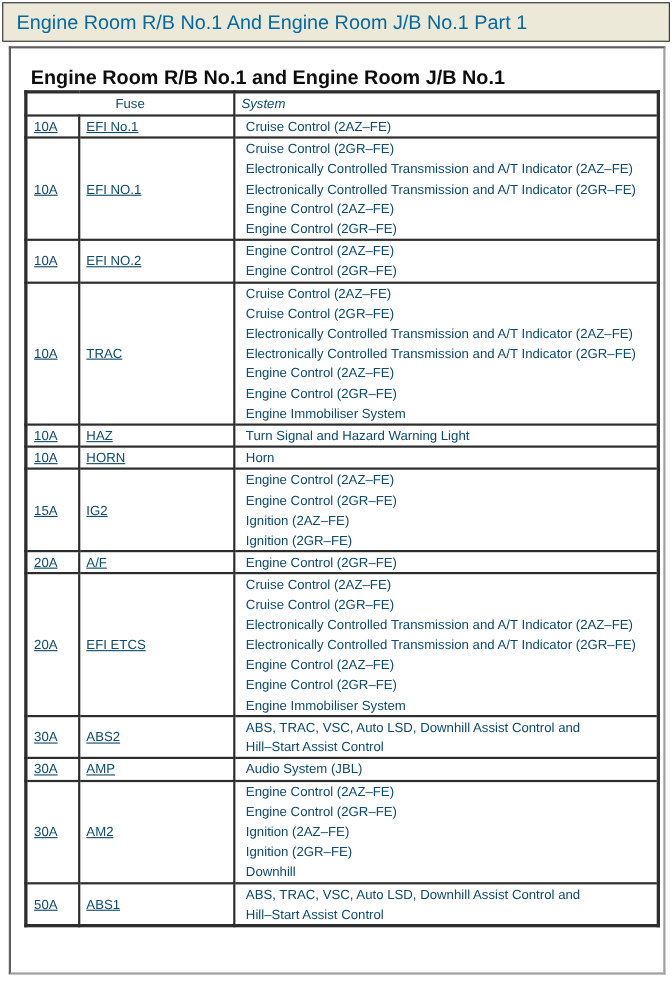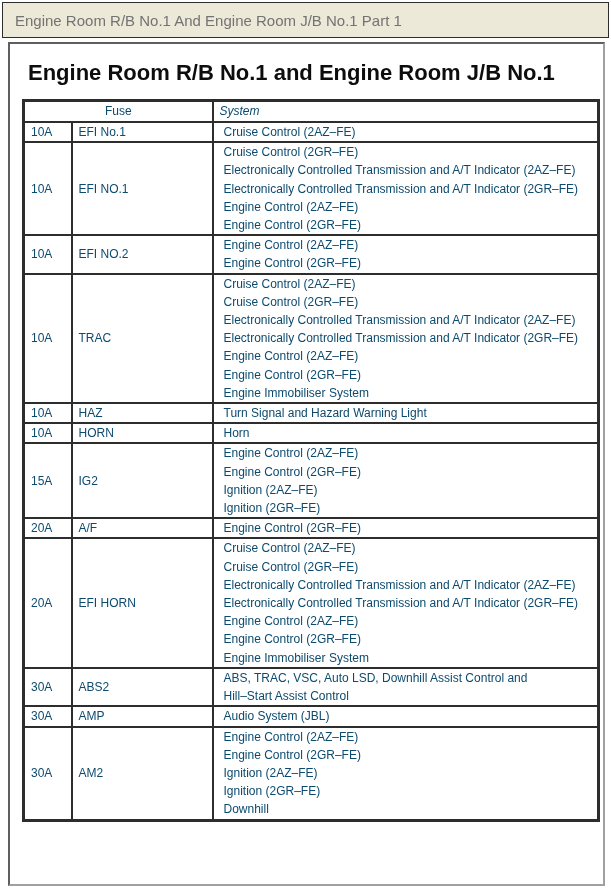--- a/index.html
+++ b/index.html
@@ -16,38 +16,38 @@
   }
   .titlebar {
     box-sizing: border-box;
     margin: 2px 2px 0 2px;
     height: 36px;
     background: var(--titlebar_bg, #ece9d8);
     border: 1px solid var(--border_dark, #3e3e3e);
     display: flex;
     align-items: center;
     padding-left: 12px;
-    font-size: 15px;
-    color: #737373;
+    font-size: 18px;
+    color: #0369a1;
   }
   .panel {
     box-sizing: border-box;
     margin: 4px 0 0 8px;
     width: 597px;
     height: 844px;
     background: #ffffff;
     border: 2px solid;
     border-color: var(--frame_dark, #5f5f5f) var(--frame_light, #a0a0a0)
                   var(--frame_light, #a0a0a0) var(--frame_dark, #5f5f5f);
     padding: 14px 0 0 12px;
     overflow: hidden;
   }
   .page-heading {
-    margin: 2px 0 13px 6px;
-    font-size: 22px;
+    margin: 2px 0 1px 6px;
+    font-size: 18px;
     font-weight: bold;
     color: #0d0d0d;
   }
   table.fuse-table {
     border-collapse: collapse;
     table-layout: fixed;
     width: 575px;
     border: 3px solid var(--border_dark, #2d2d2d);
   }
   col.c-amp  { width: 48px; }
@@ -58,21 +58,21 @@
     font-size: 12px;
     font-weight: normal;
     color: #0c4a6e;
     padding: 0;
     vertical-align: middle;
     overflow: hidden;
   }
   thead th { height: 19px; line-height: 19px; }
   th.h-fuse { text-align: center; }
   th.h-sys  { text-align: left; padding-left: 6px; font-style: italic; }
-  td.amp, td.name { padding-left: 6px; line-height: 18.2px; }
+  td.amp, td.name { padding-left: 6px; line-height: 18.2px; text-decoration: underline; }
   td.sys { padding-left: 10px; }
   .sys-line {
     line-height: 18.2px;
     white-space: nowrap;
   }
 </style>
 </head>
 <body>
 
 <div class="titlebar">
@@ -160,21 +160,21 @@
         </tr>
         <tr>
           <td class="amp">20A</td>
           <td class="name">A/F</td>
           <td class="sys">
             <div class="sys-line">Engine Control (2GR–FE)</div>
           </td>
         </tr>
         <tr>
           <td class="amp">20A</td>
-          <td class="name">EFI HORN</td>
+          <td class="name">EFI ETCS</td>
           <td class="sys">
             <div class="sys-line">Cruise Control (2AZ–FE)</div>
             <div class="sys-line">Cruise Control (2GR–FE)</div>
             <div class="sys-line">Electronically Controlled Transmission and A/T Indicator (2AZ–FE)</div>
             <div class="sys-line">Electronically Controlled Transmission and A/T Indicator (2GR–FE)</div>
             <div class="sys-line">Engine Control (2AZ–FE)</div>
             <div class="sys-line">Engine Control (2GR–FE)</div>
             <div class="sys-line">Engine Immobiliser System</div>
           </td>
         </tr>
@@ -197,15 +197,23 @@
           <td class="amp">30A</td>
           <td class="name">AM2</td>
           <td class="sys">
             <div class="sys-line">Engine Control (2AZ–FE)</div>
             <div class="sys-line">Engine Control (2GR–FE)</div>
             <div class="sys-line">Ignition (2AZ–FE)</div>
             <div class="sys-line">Ignition (2GR–FE)</div>
             <div class="sys-line">Downhill</div>
           </td>
         </tr>
+        <tr>
+          <td class="amp">50A</td>
+          <td class="name">ABS1</td>
+          <td class="sys">
+            <div class="sys-line">ABS, TRAC, VSC, Auto LSD, Downhill Assist Control and</div>
+            <div class="sys-line">Hill–Start Assist Control</div>
+          </td>
+        </tr>
       </tbody>
   </table>
 </div>
 
 </body></html>

